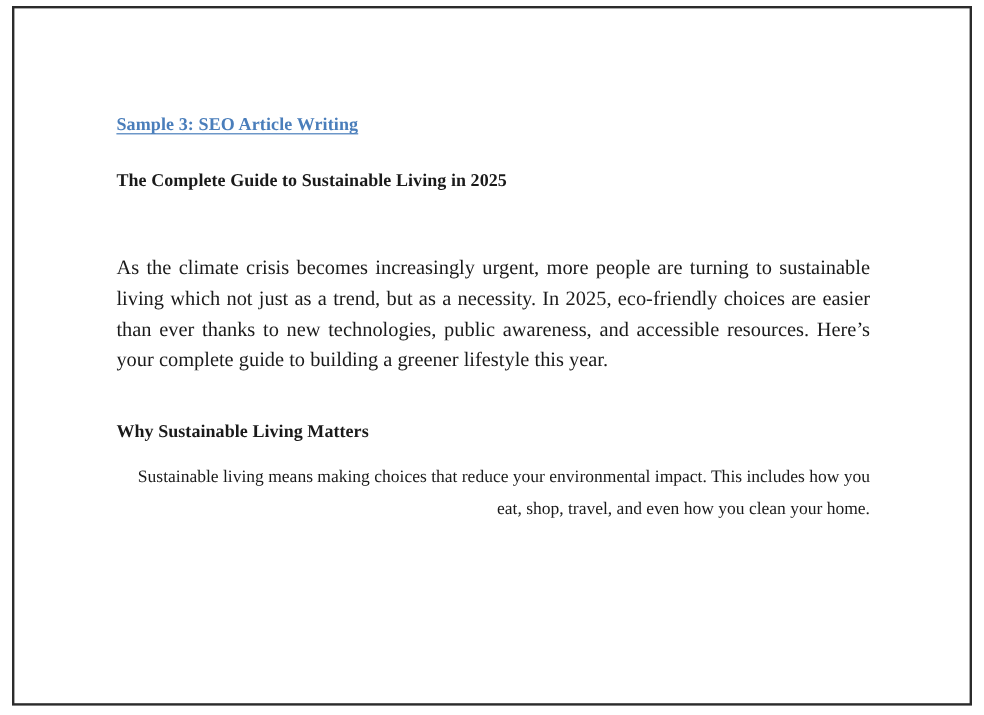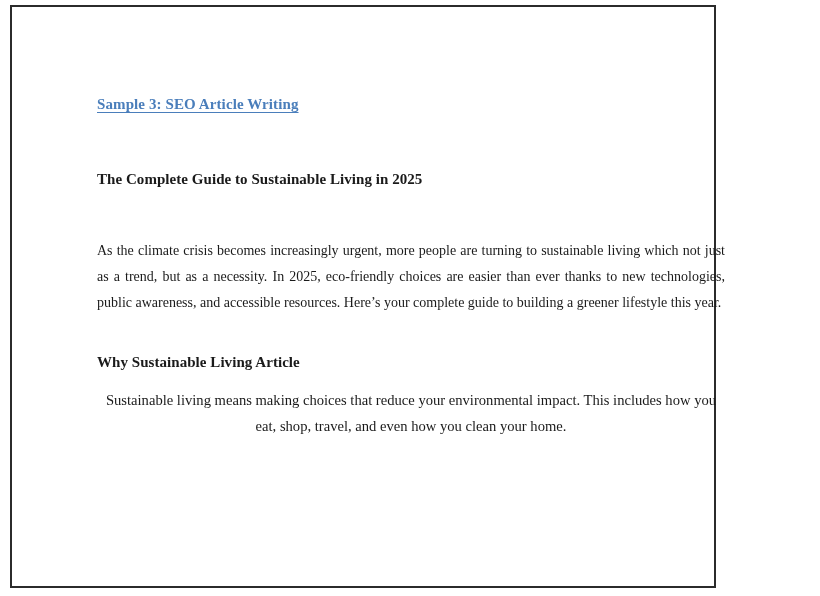--- a/index.html
+++ b/index.html
@@ -12,21 +12,21 @@
     height: 596px;
     overflow: hidden;
     font-family: "Liberation Serif", serif;
   }
 
   
   .page-sheet {
     position: absolute;
     left: 10px;
     top: 5px;
-    width: 706px;
+    width: 800px;
     height: 583px;
     background: #ffffff;
     border-top: 2px solid #2b2b2b;
     border-right: 2px solid #2b2b2b;
     border-left: 2px solid #2b2b2b;
     border-bottom: 2px solid #2b2b2b;
     box-sizing: border-box;
   }
 
   
@@ -44,33 +44,33 @@
     font-weight: bold;
     color: #4a7ebb;
     text-decoration: underline;
     text-underline-offset: 3px;
     letter-spacing: 0.1px;
     line-height: 1.2;
     cursor: pointer;
   }
 
   .article-title {
-    margin-top: 56px;
+    margin-top: 28px;
     font-family: "Liberation Serif", serif;
     font-size: 15px;
     font-weight: bold;
     color: #1a1a1a;
     line-height: 1.4;
     letter-spacing: 0.05px;
   }
 
   .intro-para {
     margin-top: 48px;
     font-family: "Liberation Serif", serif;
-    font-size: 14px;
+    font-size: 17px;
     color: #1a1a1a;
     line-height: 25.8px;
     text-align: justify;
     text-justify: inter-word;
   }
 
   .sub-heading {
     margin-top: 37px;
     font-family: "Liberation Serif", serif;
     font-size: 15px;
@@ -79,21 +79,21 @@
     line-height: 1.4;
     letter-spacing: 0.05px;
   }
 
   .body-para {
     margin-top: 15px;
     font-family: "Liberation Serif", serif;
     font-size: 14.6px;
     color: #1a1a1a;
     line-height: 25.8px;
-    text-align: center;
+    text-align: right;
   }
 
   .numbered-heading {
     margin-top: 37px;
     font-family: "Liberation Serif", serif;
     font-size: 15px;
     font-weight: bold;
     color: #1a1a1a;
     line-height: 1.4;
     letter-spacing: 0.05px;
@@ -104,20 +104,20 @@
 
 <div class="page-sheet">
   <div class="doc-body">
 
     <a class="section-link">Sample 3: SEO Article Writing</a>
 
     <div class="article-title">The Complete Guide to Sustainable Living in 2025</div>
 
     <p class="intro-para">As the climate crisis becomes increasingly urgent, more people are turning to sustainable living which not just as a trend, but as a necessity. In 2025, eco-friendly choices are easier than ever thanks to new technologies, public awareness, and accessible resources. Here’s your complete guide to building a greener lifestyle this year.</p>
 
-    <div class="sub-heading">Why Sustainable Living Article</div>
+    <div class="sub-heading">Why Sustainable Living Matters</div>
 
     <p class="body-para">Sustainable living means making choices that reduce your environmental impact. This includes how you eat, shop, travel, and even how you clean your home.</p>
 
 
 
   </div>
 </div>
 
 </body></html>

